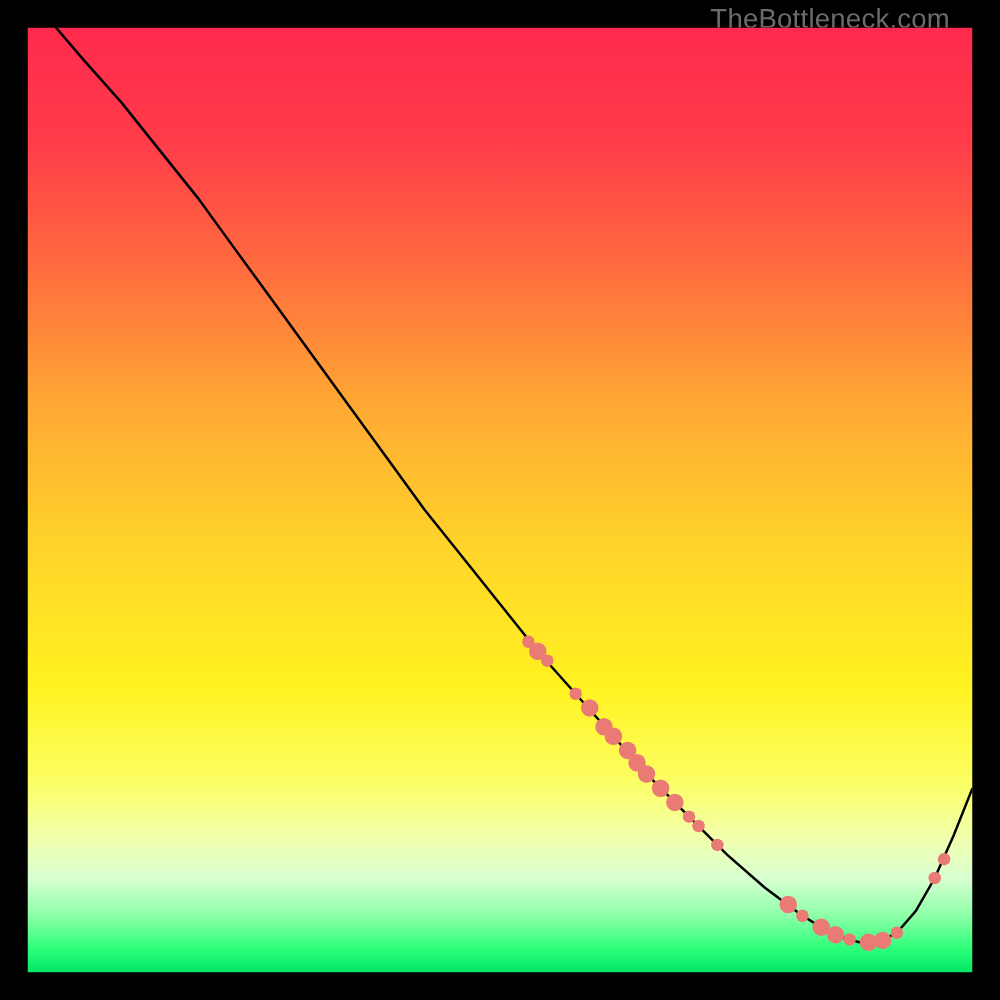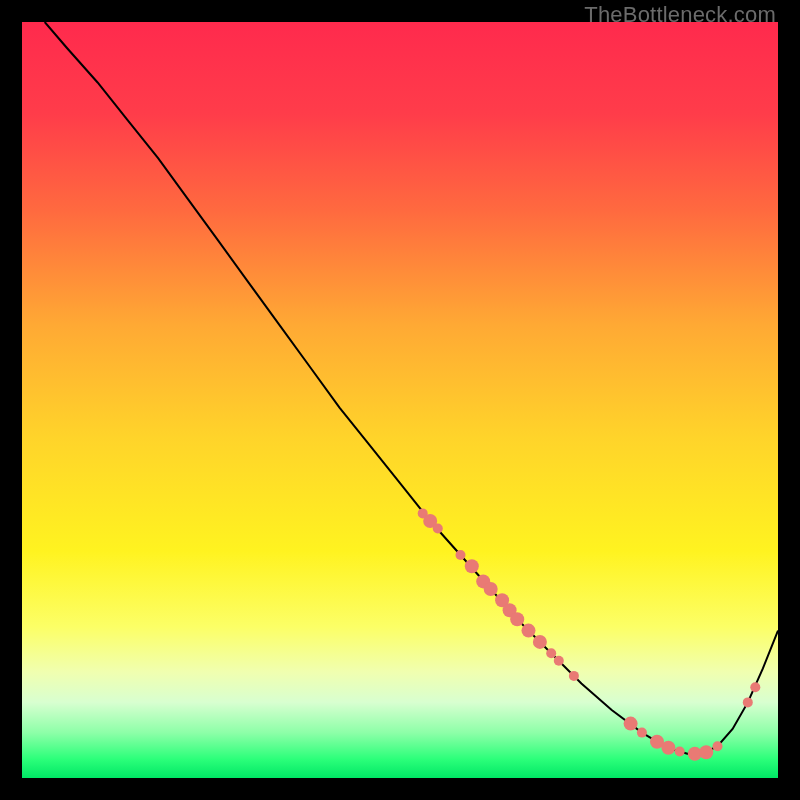--- a/index.html
+++ b/index.html
@@ -22,21 +22,21 @@
   .plot {
     position: absolute;
     left: 0;
     top: 0;
     width: 756px;
     height: 756px;
   }
   .watermark {
     position: absolute;
     top: 2px;
-    right: 24px;
+    right: 40px;
     color: #6b6b6b;
     font-size: 22px;
     font-weight: 500;
     letter-spacing: 0.2px;
   }
 </style>
 </head>
 <body>
 
 <div class="watermark">TheBottleneck.com</div>

